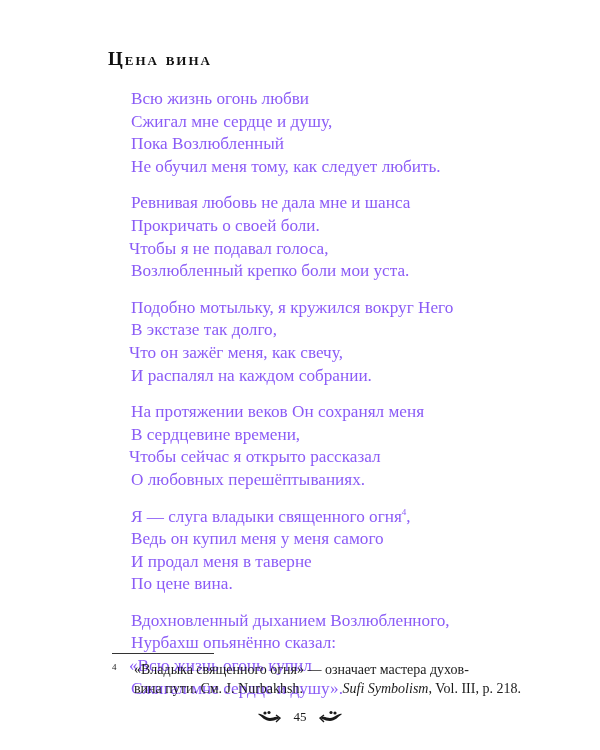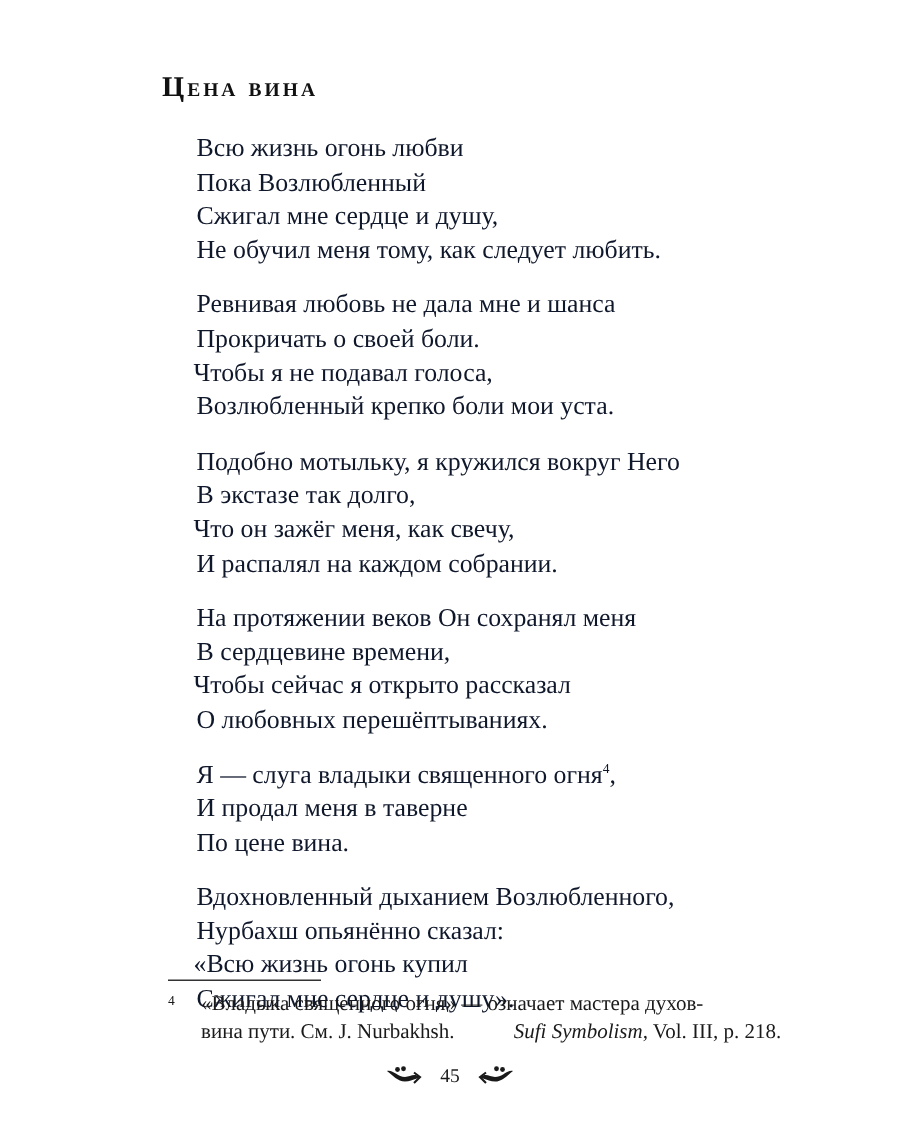--- a/index.html
+++ b/index.html
@@ -38,21 +38,21 @@
       width: 420px;
     }
     .stanza {
       margin: 0 0 14px 0;
     }
     .line {
       display: block;
       font-size: 17.2px;
       line-height: 22.6px;
       white-space: nowrap;
-      color: #0f172a;
+      color: #8b5cf6;
     }
     .line.outdent { margin-left: -2px; }
     sup.fnref {
       font-size: 9px;
       vertical-align: 7px;
       line-height: 0;
     }
     .fn-rule {
       position: absolute;
       left: 112px;
@@ -108,22 +108,22 @@
 <body>
 
 <div class="page">
 
   <h2 class="title">Цена вина</h2>
 
   <div class="poem">
 
     <div class="stanza">
       <span class="line">Всю жизнь огонь любви</span>
+      <span class="line">Сжигал мне сердце и душу,</span>
       <span class="line">Пока Возлюбленный</span>
-      <span class="line">Сжигал мне сердце и душу,</span>
       <span class="line">Не обучил меня тому, как следует любить.</span>
     </div>
 
     <div class="stanza">
       <span class="line">Ревнивая любовь не дала мне и шанса</span>
       <span class="line">Прокричать о своей боли.</span>
       <span class="line outdent">Чтобы я не подавал голоса,</span>
       <span class="line">Возлюбленный крепко боли мои уста.</span>
     </div>
 
@@ -136,20 +136,21 @@
 
     <div class="stanza">
       <span class="line">На протяжении веков Он сохранял меня</span>
       <span class="line">В сердцевине времени,</span>
       <span class="line outdent">Чтобы сейчас я открыто рассказал</span>
       <span class="line">О любовных перешёптываниях.</span>
     </div>
 
     <div class="stanza">
       <span class="line"><span>Я — слуга владыки священного огня</span><sup class="fnref">4</sup><span>,</span></span>
+      <span class="line">Ведь он купил меня у меня самого</span>
       <span class="line">И продал меня в таверне</span>
       <span class="line">По цене вина.</span>
     </div>
 
     <div class="stanza">
       <span class="line">Вдохновленный дыханием Возлюбленного,</span>
       <span class="line">Нурбахш опьянённо сказал:</span>
       <span class="line outdent">«Всю жизнь огонь купил</span>
       <span class="line">Сжигал мне сердце и душу».</span>
     </div>

